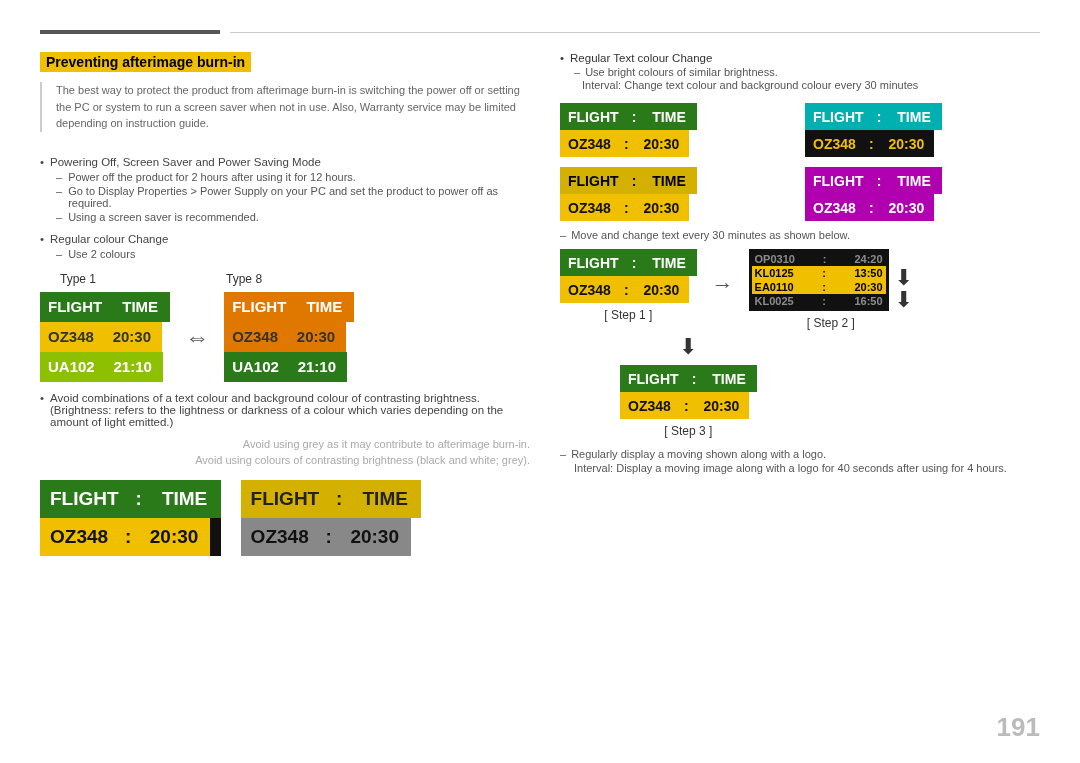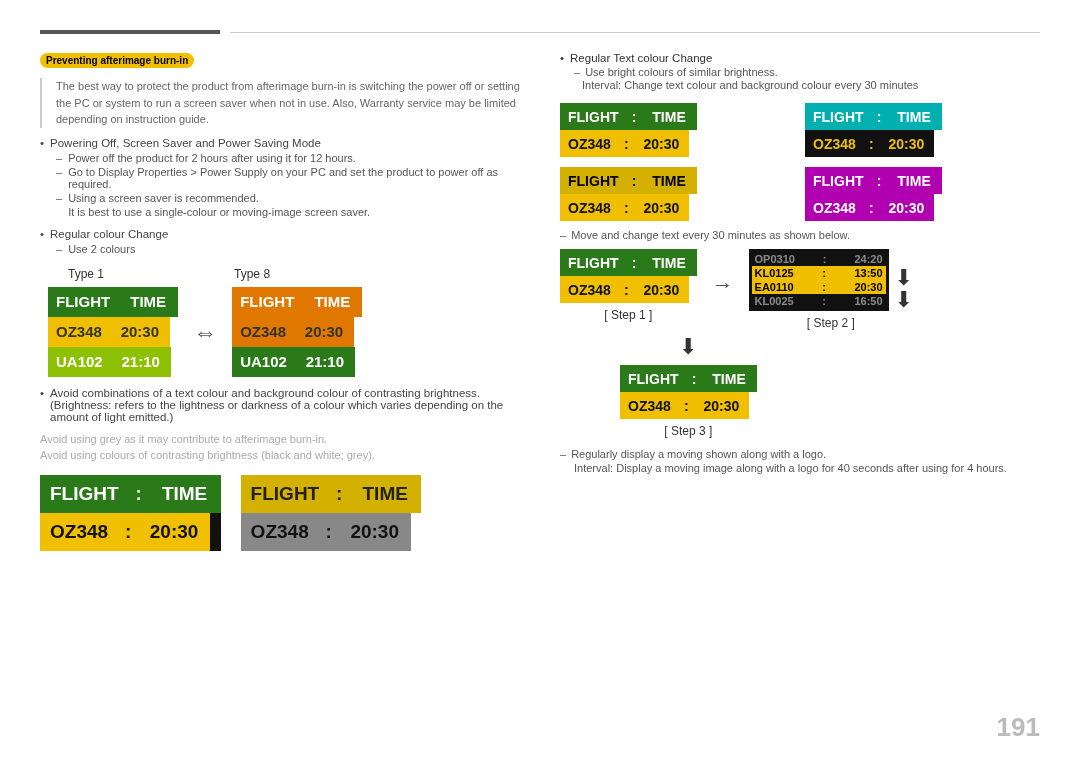--- a/index.html
+++ b/index.html
@@ -47,32 +47,31 @@
     
     .left-col {
       width: 490px;
       flex-shrink: 0;
     }
 
     .section-title {
       background: #f0c000;
       color: #000;
       font-weight: bold;
-      font-size: 10px;
+      font-size: 14px;
       padding: 2px 6px;
       display: inline-block;
       margin-bottom: 10px;
-      border-radius: 10px;
     }
 
     .intro-text {
       font-size: 11px;
       color: #666;
       line-height: 1.5;
-      margin-bottom: 9px;
+      margin-bottom: 24px;
       padding-left: 14px;
       border-left: 2px solid #ccc;
     }
 
     .bullet-section {
       margin-bottom: 10px;
     }
 
     .bullet-item {
       font-size: 11.5px;
@@ -87,21 +86,21 @@
       font-size: 11px;
       color: #555;
       padding-left: 16px;
       margin-bottom: 2px;
       display: flex;
       gap: 6px;
     }
     .sub-bullet .dash { flex-shrink: 0; }
 
     .type-section {
-      margin: 12px 0 10px 8px;
+      margin: 12px 0 10px 0;
     }
 
     .type-labels {
       display: flex;
       gap: 130px;
       margin-bottom: 6px;
       font-size: 12px;
       color: #333;
       padding-left: 20px;
     }
@@ -141,20 +140,21 @@
     .arrow-exchange {
       color: #555;
       font-size: 24px;
       margin: 0 5px;
     }
 
     .avoid-text {
       font-size: 11px;
       color: #777;
       margin: 8px 0 4px 0;
+      text-align: right;
     }
 
     .avoid-gray {
       color: #aaa;
     }
 
     
     .bottom-displays {
       display: flex;
       gap: 20px;
@@ -374,24 +374,20 @@
           <span class="dash">–</span>
           <span>Power off the product for 2 hours after using it for 12 hours.</span>
         </div>
         <div class="sub-bullet">
           <span class="dash">–</span>
           <span>Go to Display Properties &gt; Power Supply on your PC and set the product to power off as required.</span>
         </div>
         <div class="sub-bullet">
           <span class="dash">–</span>
           <span>Using a screen saver is recommended.</span>
-        </div>
-        <div class="sub-bullet">
-          <span class="dash" style="visibility:hidden">–</span>
-          <span>It is best to use a single-colour or moving-image screen saver.</span>
         </div>
       </div>
 
       <div class="bullet-section">
         <div class="bullet-item">
           <span class="bullet-dot">•</span>
           <span>Regular colour Change</span>
         </div>
         <div class="sub-bullet">
           <span class="dash">–</span>

